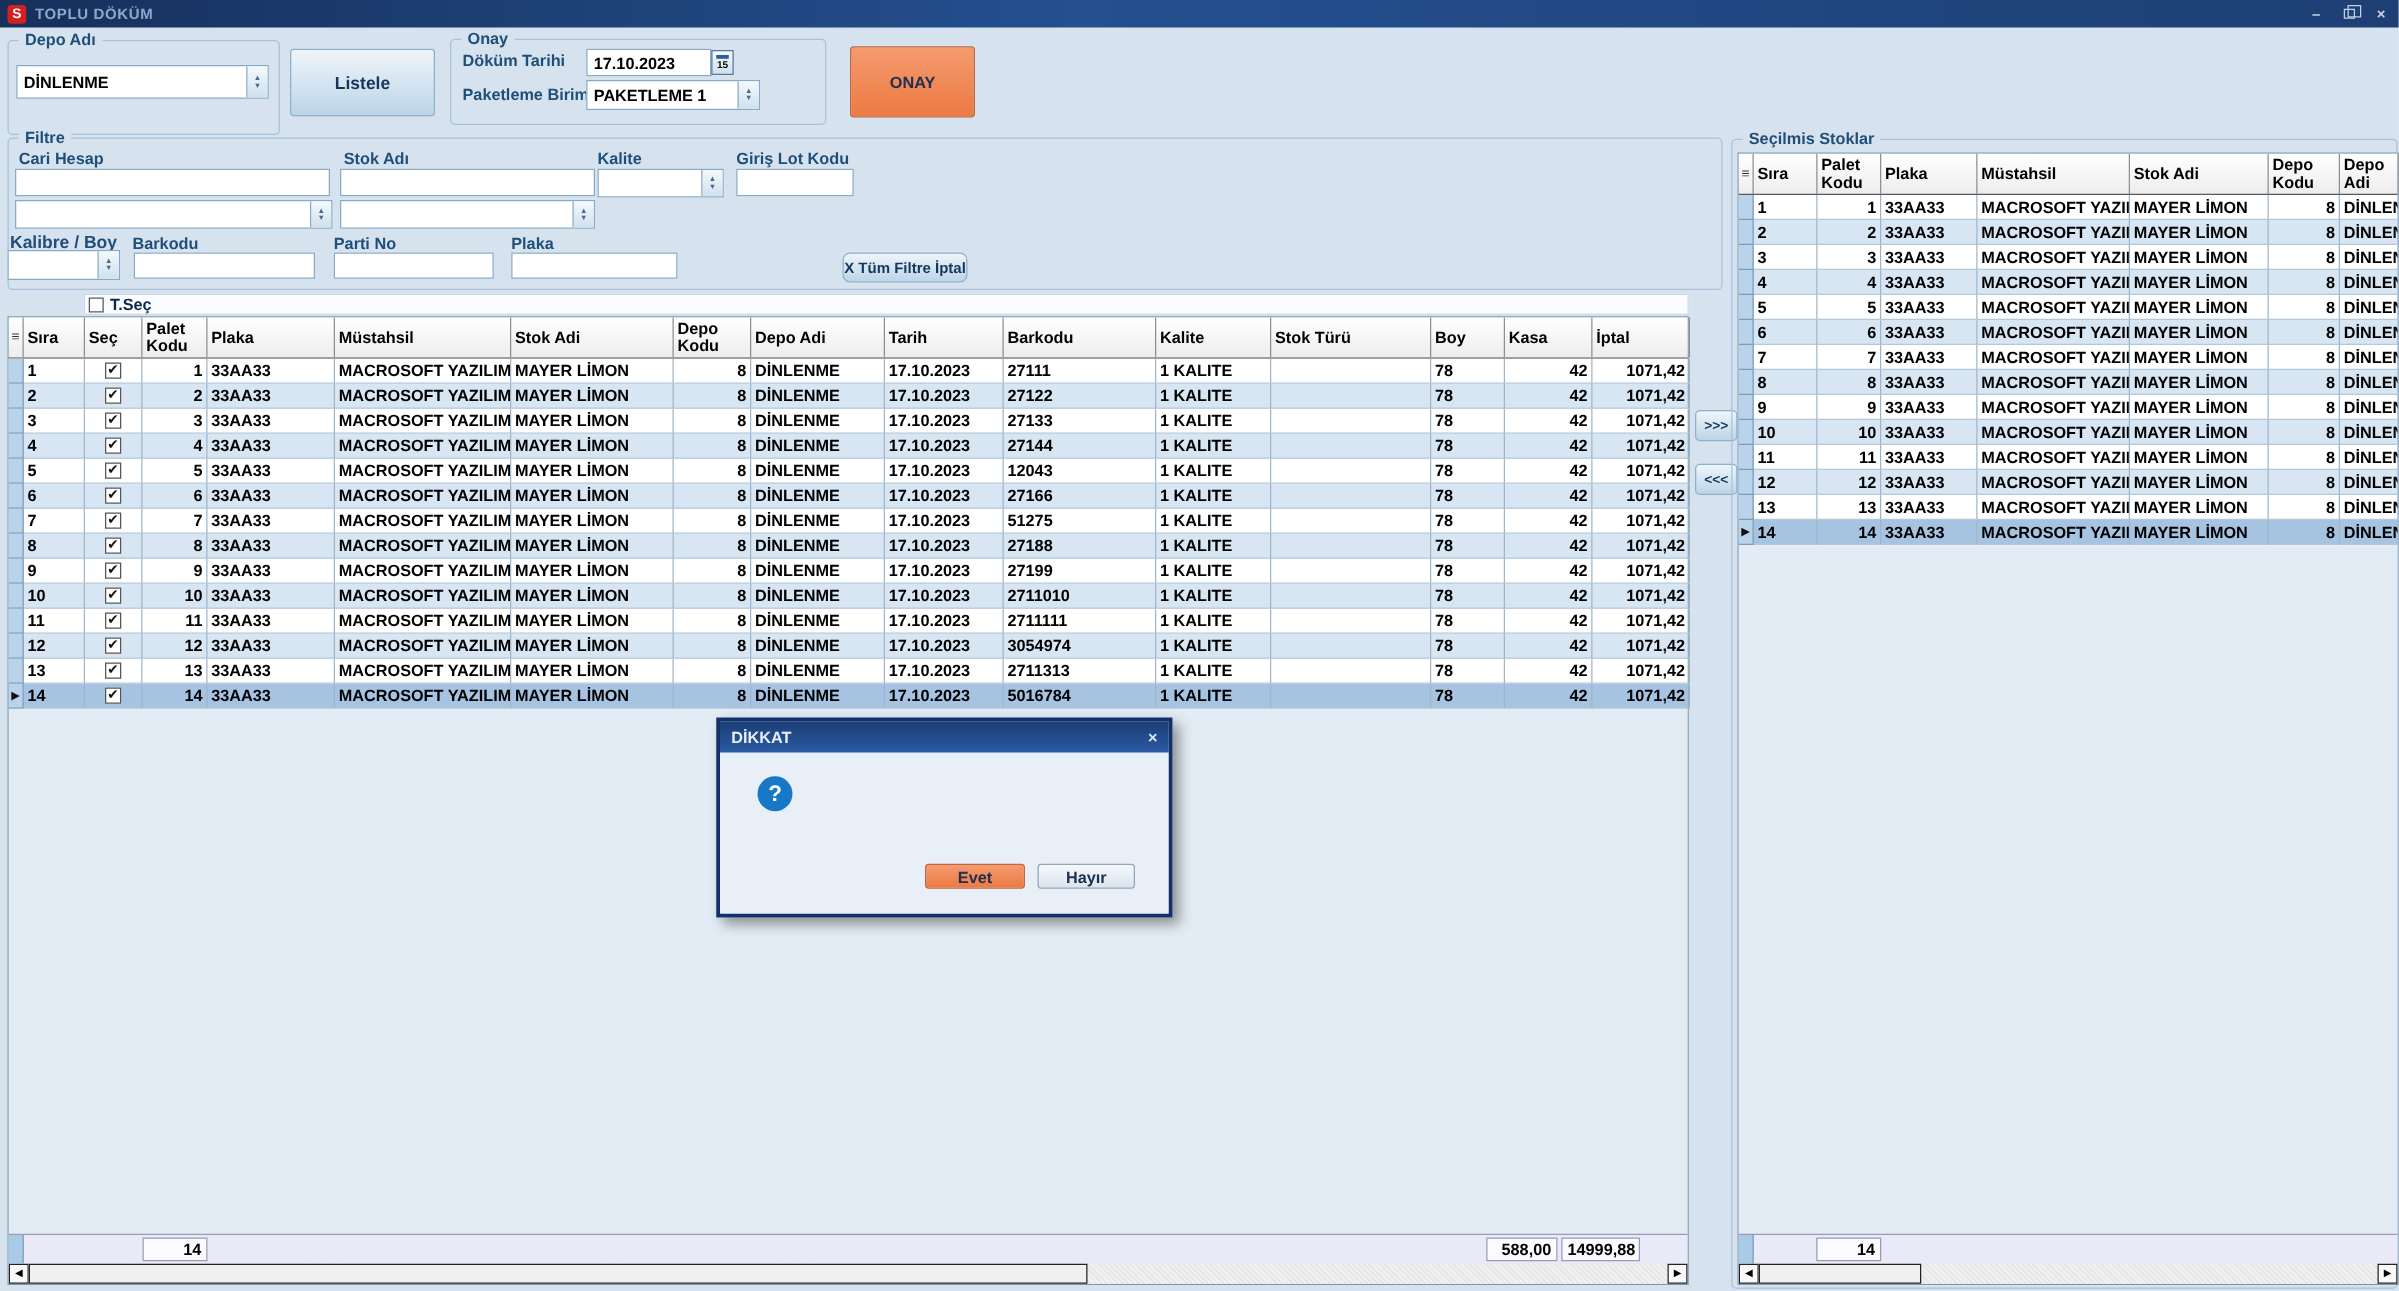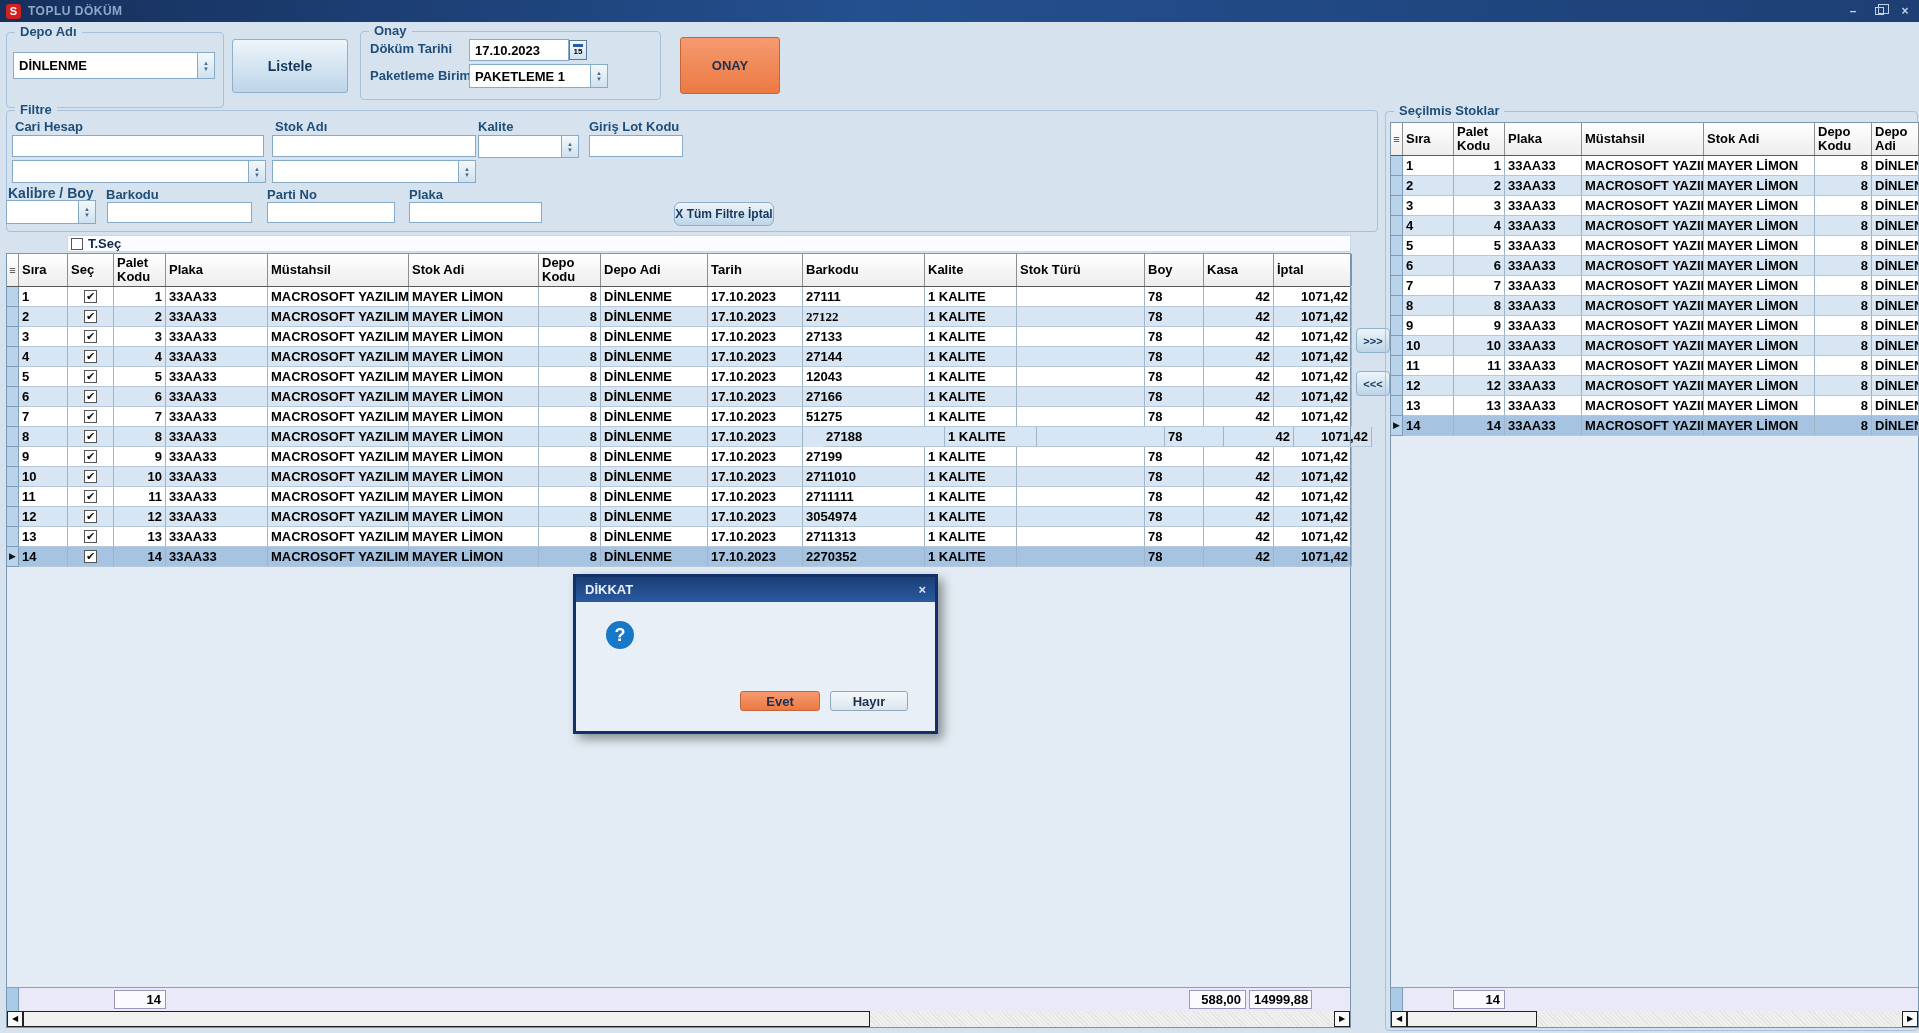--- a/index.html
+++ b/index.html
@@ -226,21 +226,21 @@
         <div class="gcell c" style="flex: 0 0 46px; width: 46px;">
           <div class="cbx">✔</div>
         </div>
         <div class="gcell r" style="flex: 0 0 52px; width: 52px;">2</div>
         <div class="gcell" style="flex: 0 0 102px; width: 102px;">33AA33</div>
         <div class="gcell" style="flex: 0 0 141px; width: 141px;">MACROSOFT YAZILIM Bİ</div>
         <div class="gcell" style="flex: 0 0 130px; width: 130px;">MAYER LİMON</div>
         <div class="gcell r" style="flex: 0 0 62px; width: 62px;">8</div>
         <div class="gcell" style="flex: 0 0 107px; width: 107px;">DİNLENME</div>
         <div class="gcell" style="flex: 0 0 95px; width: 95px;">17.10.2023</div>
-        <div class="gcell" style="flex: 0 0 122px; width: 122px; font-family: Liberation Serif, serif;">27122</div>
+        <div class="gcell" style="flex: 0 0 122px; width: 122px;">27122</div>
         <div class="gcell" style="flex: 0 0 92px; width: 92px;">1 KALITE</div>
         <div class="gcell" style="flex: 0 0 128px; width: 128px;"></div>
         <div class="gcell" style="flex: 0 0 59px; width: 59px;">78</div>
         <div class="gcell r" style="flex: 0 0 70px; width: 70px;">42</div>
         <div class="gcell r" style="flex: 0 0 78px; width: 78px;">1071,42</div>
       </div>
       <div class="grow">
         <div class="gind" style="flex: 0 0 12px; width: 12px;"></div>
         <div class="gcell" style="flex: 0 0 49px; width: 49px;">3</div>
         <div class="gcell c" style="flex: 0 0 46px; width: 46px;">
@@ -346,21 +346,21 @@
         <div class="gcell c" style="flex: 0 0 46px; width: 46px;">
           <div class="cbx">✔</div>
         </div>
         <div class="gcell r" style="flex: 0 0 52px; width: 52px;">8</div>
         <div class="gcell" style="flex: 0 0 102px; width: 102px;">33AA33</div>
         <div class="gcell" style="flex: 0 0 141px; width: 141px;">MACROSOFT YAZILIM Bİ</div>
         <div class="gcell" style="flex: 0 0 130px; width: 130px;">MAYER LİMON</div>
         <div class="gcell r" style="flex: 0 0 62px; width: 62px;">8</div>
         <div class="gcell" style="flex: 0 0 107px; width: 107px;">DİNLENME</div>
         <div class="gcell" style="flex: 0 0 95px; width: 95px;">17.10.2023</div>
-        <div class="gcell" style="flex: 0 0 122px; width: 122px; margin-left: 20px;">27188</div>
+        <div class="gcell" style="flex: 0 0 122px; width: 122px;">27188</div>
         <div class="gcell" style="flex: 0 0 92px; width: 92px;">1 KALITE</div>
         <div class="gcell" style="flex: 0 0 128px; width: 128px;"></div>
         <div class="gcell" style="flex: 0 0 59px; width: 59px;">78</div>
         <div class="gcell r" style="flex: 0 0 70px; width: 70px;">42</div>
         <div class="gcell r" style="flex: 0 0 78px; width: 78px;">1071,42</div>
       </div>
       <div class="grow">
         <div class="gind" style="flex: 0 0 12px; width: 12px;"></div>
         <div class="gcell" style="flex: 0 0 49px; width: 49px;">9</div>
         <div class="gcell c" style="flex: 0 0 46px; width: 46px;">
@@ -466,21 +466,21 @@
         <div class="gcell c" style="flex: 0 0 46px; width: 46px;">
           <div class="cbx">✔</div>
         </div>
         <div class="gcell r" style="flex: 0 0 52px; width: 52px;">14</div>
         <div class="gcell" style="flex: 0 0 102px; width: 102px;">33AA33</div>
         <div class="gcell" style="flex: 0 0 141px; width: 141px;">MACROSOFT YAZILIM Bİ</div>
         <div class="gcell" style="flex: 0 0 130px; width: 130px;">MAYER LİMON</div>
         <div class="gcell r" style="flex: 0 0 62px; width: 62px;">8</div>
         <div class="gcell" style="flex: 0 0 107px; width: 107px;">DİNLENME</div>
         <div class="gcell" style="flex: 0 0 95px; width: 95px;">17.10.2023</div>
-        <div class="gcell" style="flex: 0 0 122px; width: 122px;">2270352</div>
+        <div class="gcell" style="flex: 0 0 122px; width: 122px;">5016784</div>
         <div class="gcell" style="flex: 0 0 92px; width: 92px;">1 KALITE</div>
         <div class="gcell" style="flex: 0 0 128px; width: 128px;"></div>
         <div class="gcell" style="flex: 0 0 59px; width: 59px;">78</div>
         <div class="gcell r" style="flex: 0 0 70px; width: 70px;">42</div>
         <div class="gcell r" style="flex: 0 0 78px; width: 78px;">1071,42</div>
       </div>
     </div>
   <div class="gfill"></div>
   <div class="gfooter">
     <div class="find"></div>

